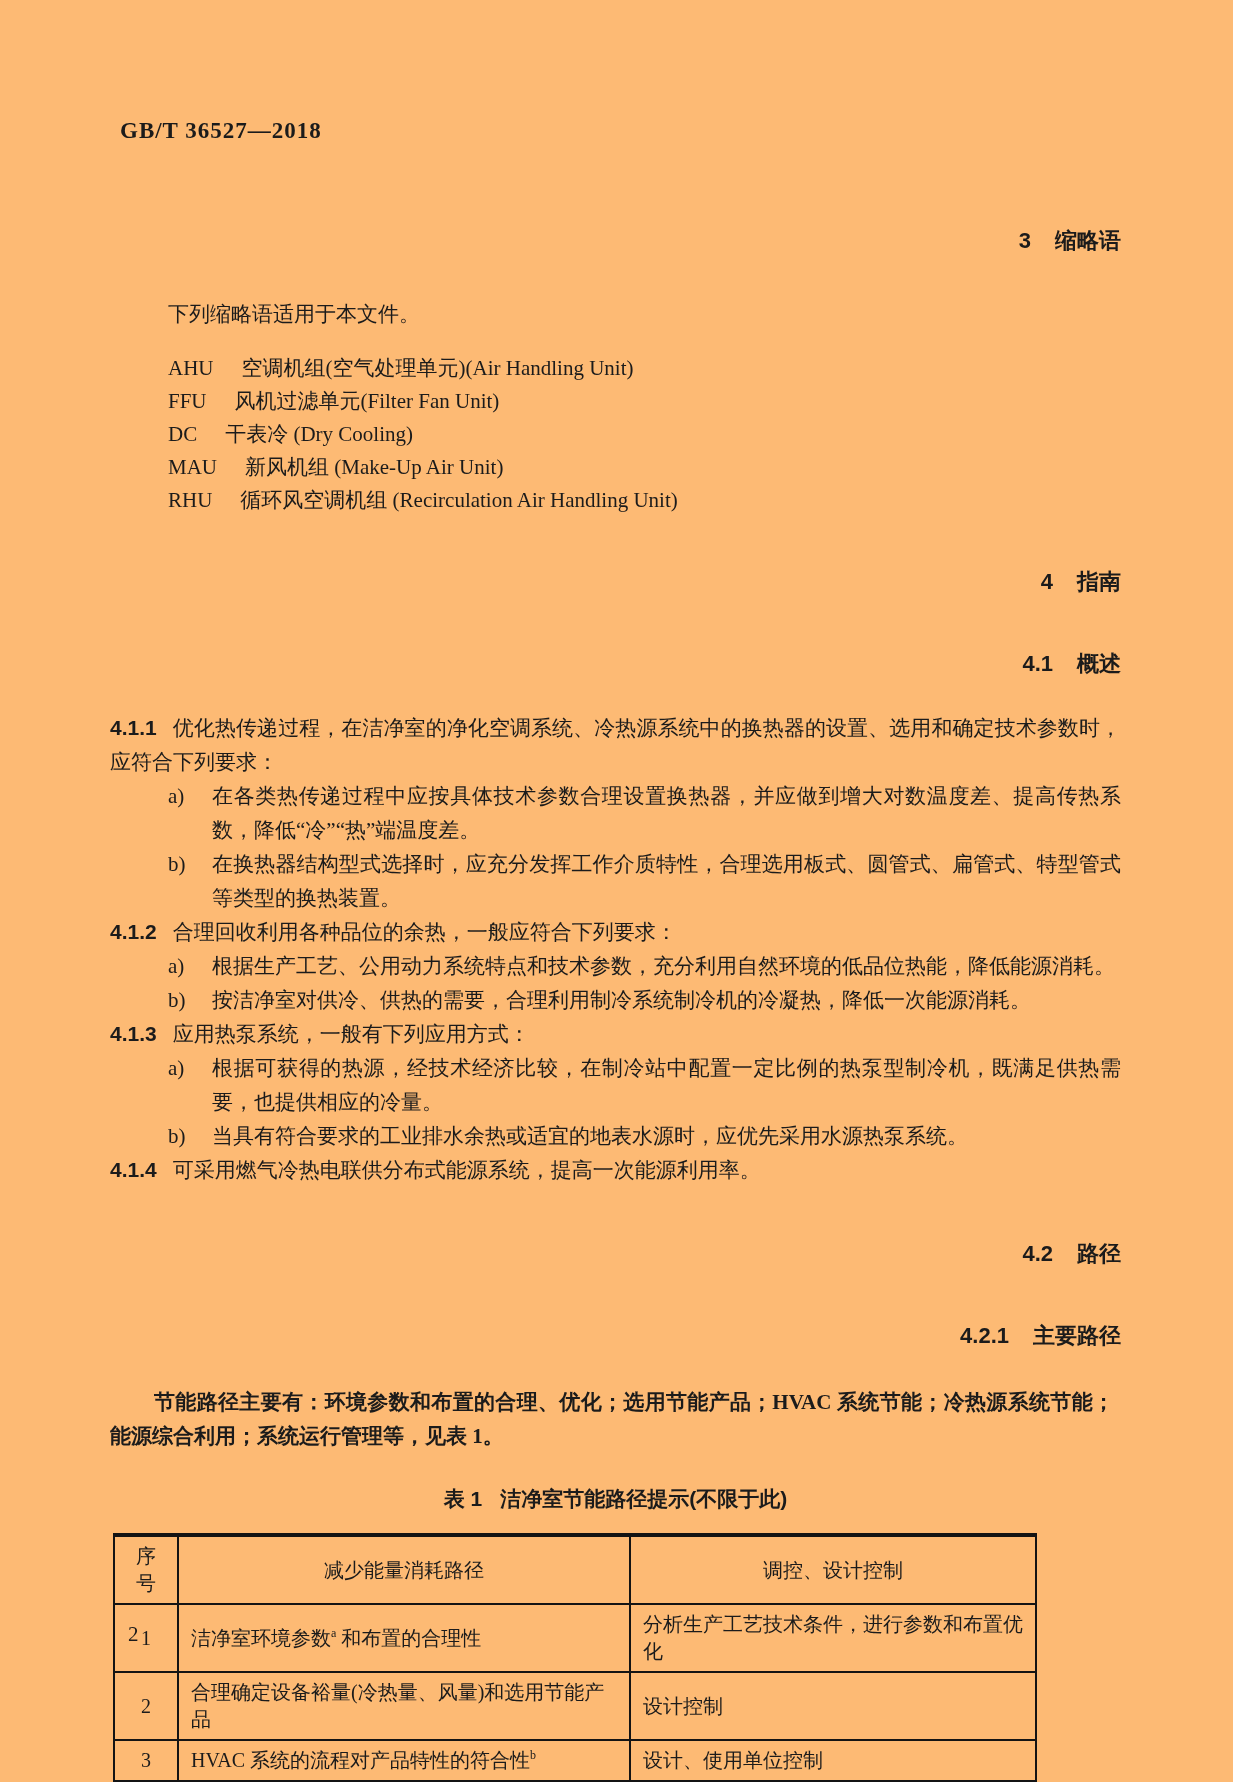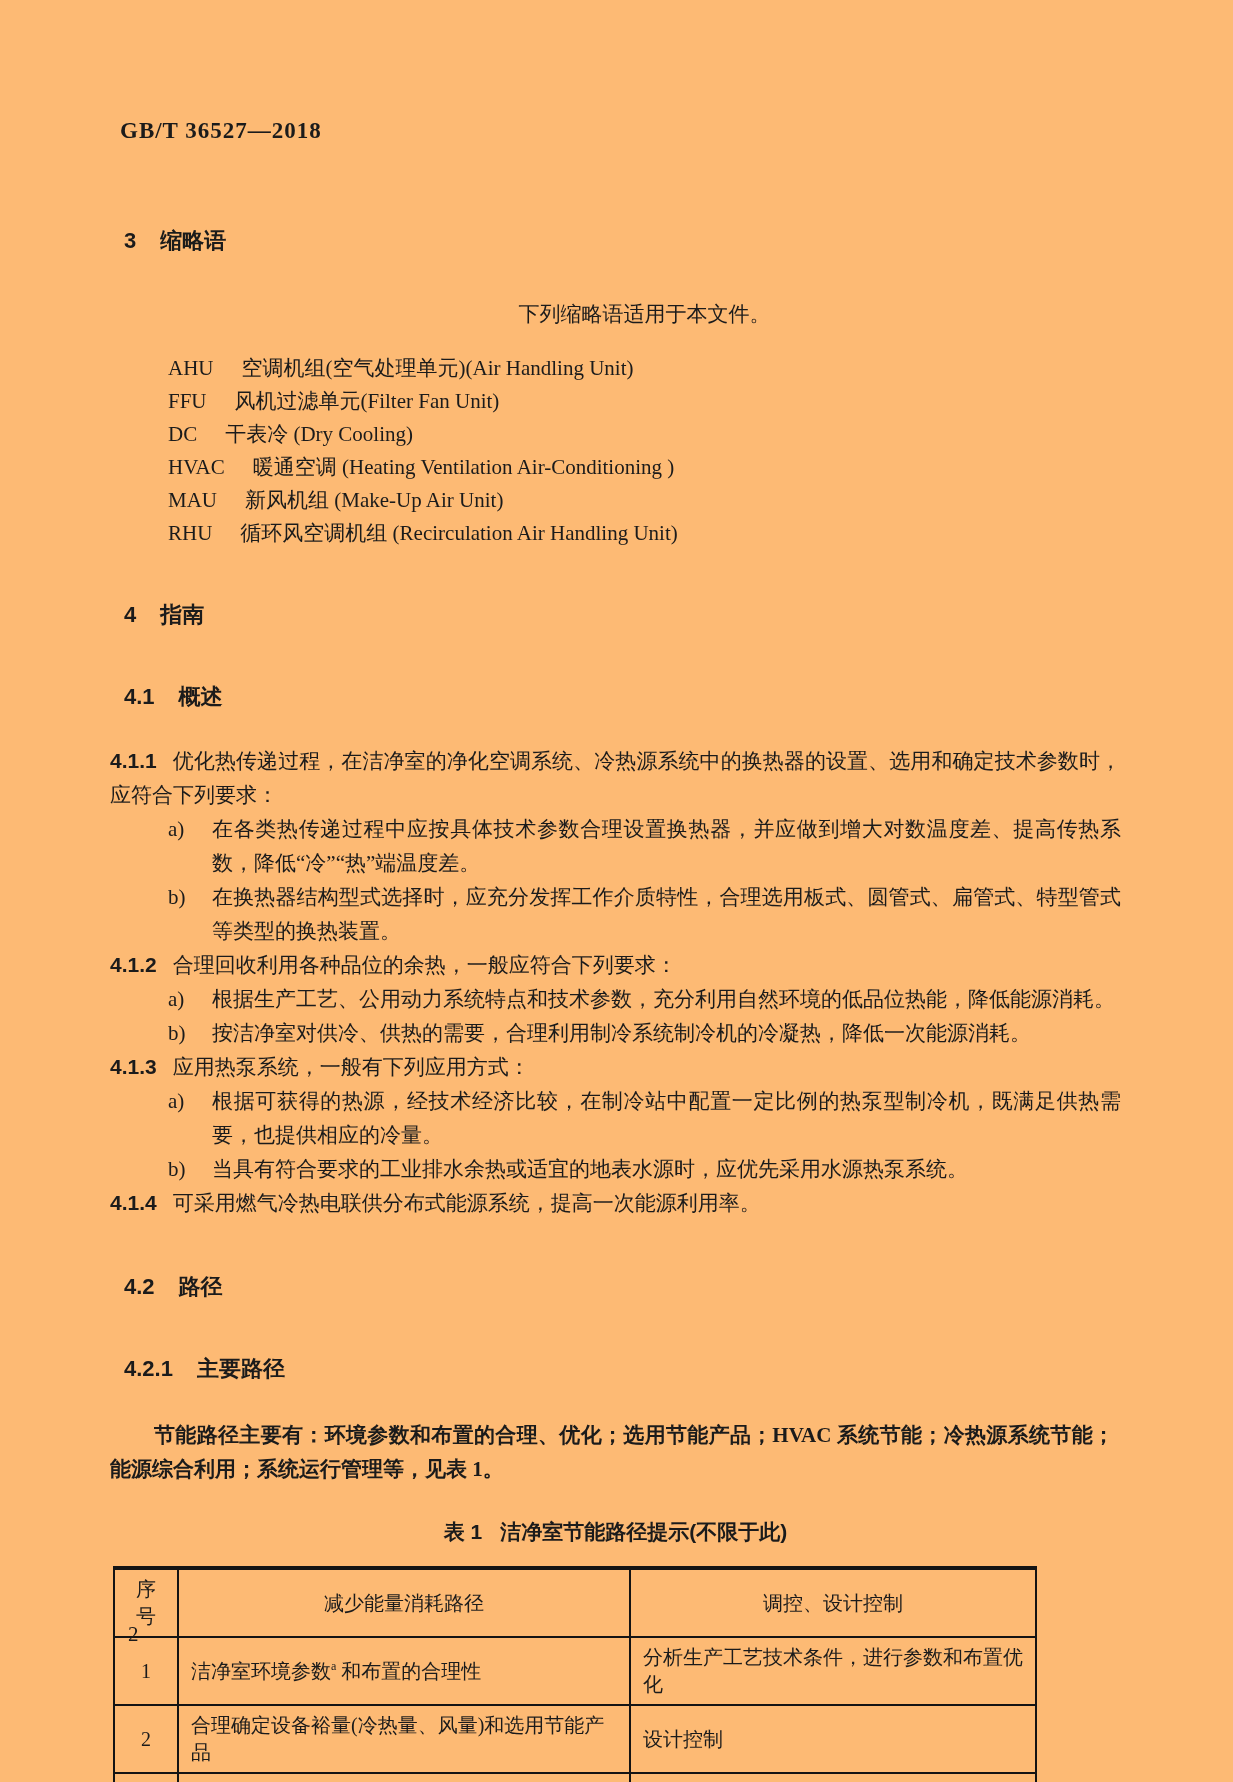--- a/index.html
+++ b/index.html
@@ -21,29 +21,30 @@
   .doc-code {
     font-size:23px; font-weight:bold;
     letter-spacing:1px;
     margin-left:10px;
     font-family:"Liberation Serif","DejaVu Serif",serif;
   }
   .sec-heading {
     font-family:"Liberation Sans","DejaVu Sans",sans-serif;
     font-weight:bold; font-size:22px;
     margin:0 0 0 14px;
+    text-align:right;
   }
   .sec-heading .h-num { margin-right:24px; }
   .h1-gap   { margin-top:82px; }
   .h2-gap   { margin-top:50px; }
   .h3-gap   { margin-top:52px; }
   .intro {
     margin-top:42px;
     padding-left:58px;
-    font-size:21px; line-height:33px;text-align:center;
+    font-size:21px; line-height:33px;
   }
   .abbr-list { font-size:21px; line-height:33px; padding-left:58px; }
   .abbr-row { white-space:nowrap; }
   .abbr-term { display:inline-block; }
   .abbr-def  { margin-left:28px; }
   .clauses { margin-top:32px; }
   .clause {
     margin:0; font-size:21px; line-height:34px;
     text-align:justify;
   }
@@ -113,23 +114,20 @@
     <div class="abbr-row">
       <span class="abbr-term">AHU</span><span class="abbr-def">空调机组(空气处理单元)(Air Handling Unit)</span>
     </div>
     <div class="abbr-row">
       <span class="abbr-term">FFU</span><span class="abbr-def">风机过滤单元(Filter Fan Unit)</span>
     </div>
     <div class="abbr-row">
       <span class="abbr-term">DC</span><span class="abbr-def">干表冷 (Dry Cooling)</span>
     </div>
     <div class="abbr-row">
-      <span class="abbr-term">HVAC</span><span class="abbr-def">暖通空调 (Heating Ventilation Air-Conditioning )</span>
-    </div>
-    <div class="abbr-row">
       <span class="abbr-term">MAU</span><span class="abbr-def">新风机组 (Make-Up Air Unit)</span>
     </div>
     <div class="abbr-row">
       <span class="abbr-term">RHU</span><span class="abbr-def">循环风空调机组 (Recirculation Air Handling Unit)</span>
     </div>
   </div>
 
   <h2 class="sec-heading h2-gap">
     <span class="h-num">4</span><span>指南</span>
   </h2>

